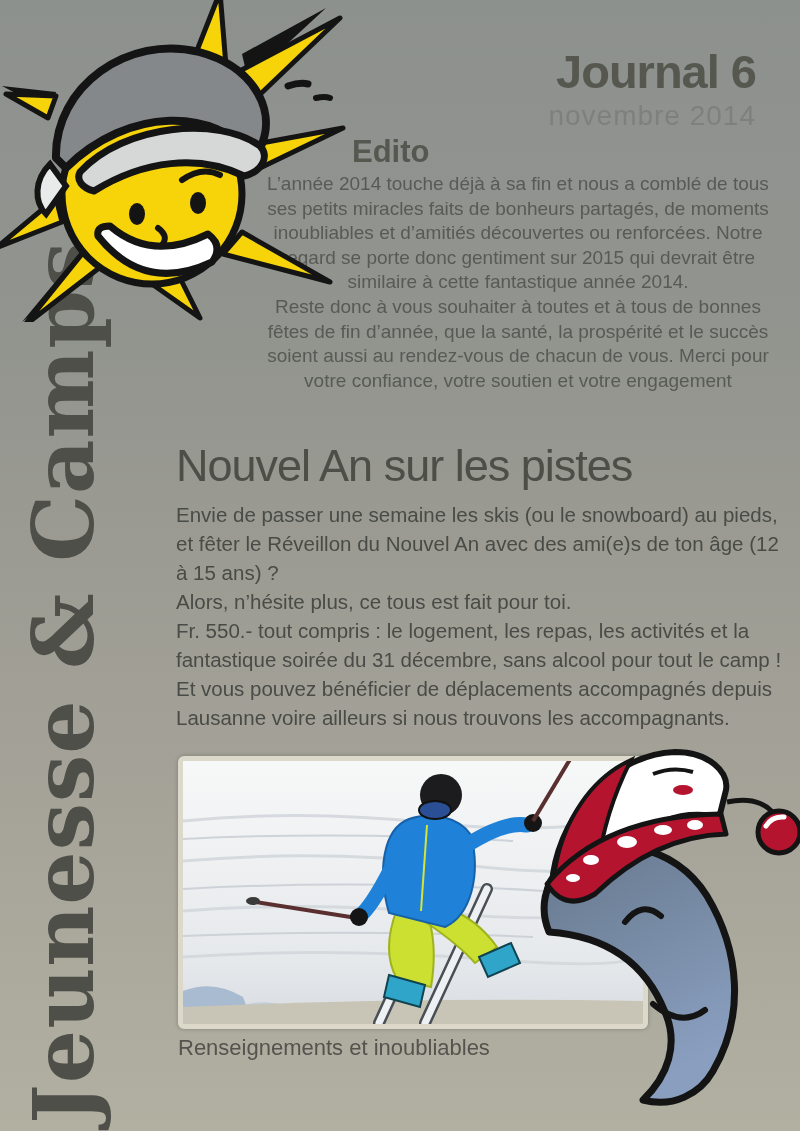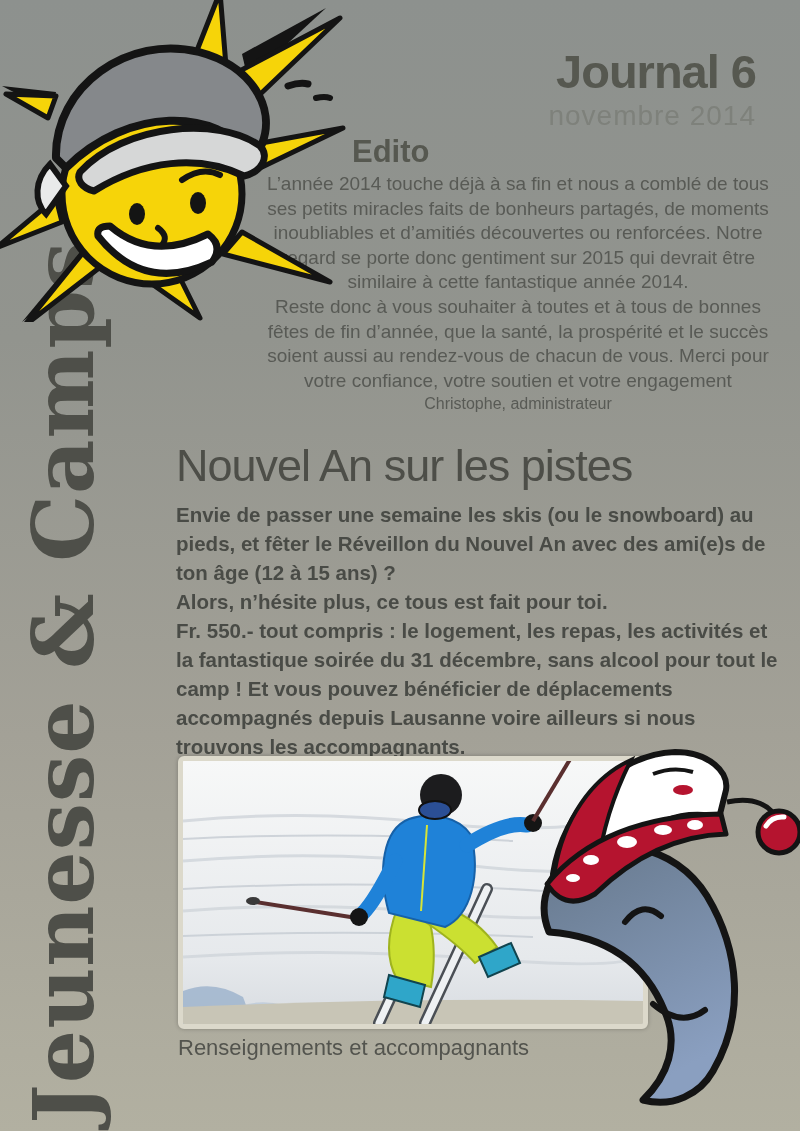--- a/index.html
+++ b/index.html
@@ -32,21 +32,21 @@
   }
   .edito-body p{margin:0;}
   .edito-signature{font-size:16px;line-height:22px;}
   .article-heading{
     left:176px;top:440px;font-size:45px;font-weight:400;color:#4d4e48;letter-spacing:-1px;
   }
   .article-body{
     left:176px;top:500px;width:606px;
     font-size:20.5px;line-height:29px;color:#494b46;
   }
-  .article-body p{margin:0;font-weight:bold;}
+  .article-body p{margin:0;}
   .photo-frame{
     left:178px;top:756px;width:460px;height:263px;
     border:5px solid #dcd9cb;border-radius:6px;
     box-shadow:0 0 4px rgba(0,0,0,.25);background:#eef0f2;overflow:hidden;
   }
   .photo-frame svg{display:block;}
   .moon-wrap{left:533px;top:726px;width:268px;height:392px;z-index:6;}
   .sun-wrap{left:-6px;top:-4px;width:352px;height:326px;z-index:3;}
   .footer-block{
     left:178px;top:1033px;width:520px;
@@ -99,21 +99,20 @@
 
   <div class="abs brand-vertical">Jeunesse &amp; Camps</div>
 
   <div class="abs journal-title">Journal 6</div>
   <div class="abs journal-date">novembre 2014</div>
 
   <div class="abs edito-heading">Edito</div>
   <div class="abs edito-body">
     <p>L’année 2014 touche déjà à sa fin et nous a comblé de tous ses petits miracles faits de bonheurs partagés, de moments inoubliables et d’amitiés découvertes ou renforcées. Notre regard se porte donc gentiment sur 2015 qui devrait être similaire à cette fantastique année 2014.</p>
     <p>Reste donc à vous souhaiter à toutes et à tous de bonnes fêtes de fin d’année, que la santé, la prospérité et le succès soient aussi au rendez-vous de chacun de vous. Merci pour votre confiance, votre soutien et votre engagement</p>
-    <p class="edito-signature">Christophe, administrateur</p>
   </div>
 
   <div class="abs article-heading">Nouvel An sur les pistes</div>
   <div class="abs article-body">
     <p>Envie de passer une semaine les skis (ou le snowboard) au pieds, et fêter le Réveillon du Nouvel An avec des ami(e)s de ton âge (12 à 15 ans) ?</p>
     <p>Alors, n’hésite plus, ce tous est fait pour toi.</p>
     <p>Fr. 550.- tout compris : le logement, les repas, les activités et la fantastique soirée du 31 décembre, sans alcool pour tout le camp ! Et vous pouvez bénéficier de déplacements accompagnés depuis Lausanne voire ailleurs si nous trouvons les accompagnants.</p>
   </div>
 
   <div class="abs photo-frame">
@@ -170,21 +169,21 @@
       <ellipse cx="252" cy="49" rx="16" ry="9" fill="#2b4f95" stroke="#111" stroke-width="2"></ellipse>
 
       <circle cx="350" cy="62" r="9" fill="#151515"></circle>
       <circle cx="176" cy="156" r="9" fill="#151515"></circle>
 
       <line x1="350" y1="60" x2="392" y2="-10" stroke="#5a2f2f" stroke-width="4"></line>
     </svg>
   </div>
 
   <div class="abs footer-block">
-    <div>Renseignements et accompagnants</div>
+    <div>Renseignements et inoubliables</div>
   </div>
 
   <div class="abs moon-wrap">
     <svg width="268" height="392" viewBox="0 0 268 392">
       <defs>
         <linearGradient id="moonb" x1="0" y1="0" x2="0.4" y2="1">
           <stop offset="0" stop-color="#66788c"></stop>
           <stop offset="1" stop-color="#8a9fc0"></stop>
         </linearGradient>
       </defs>

